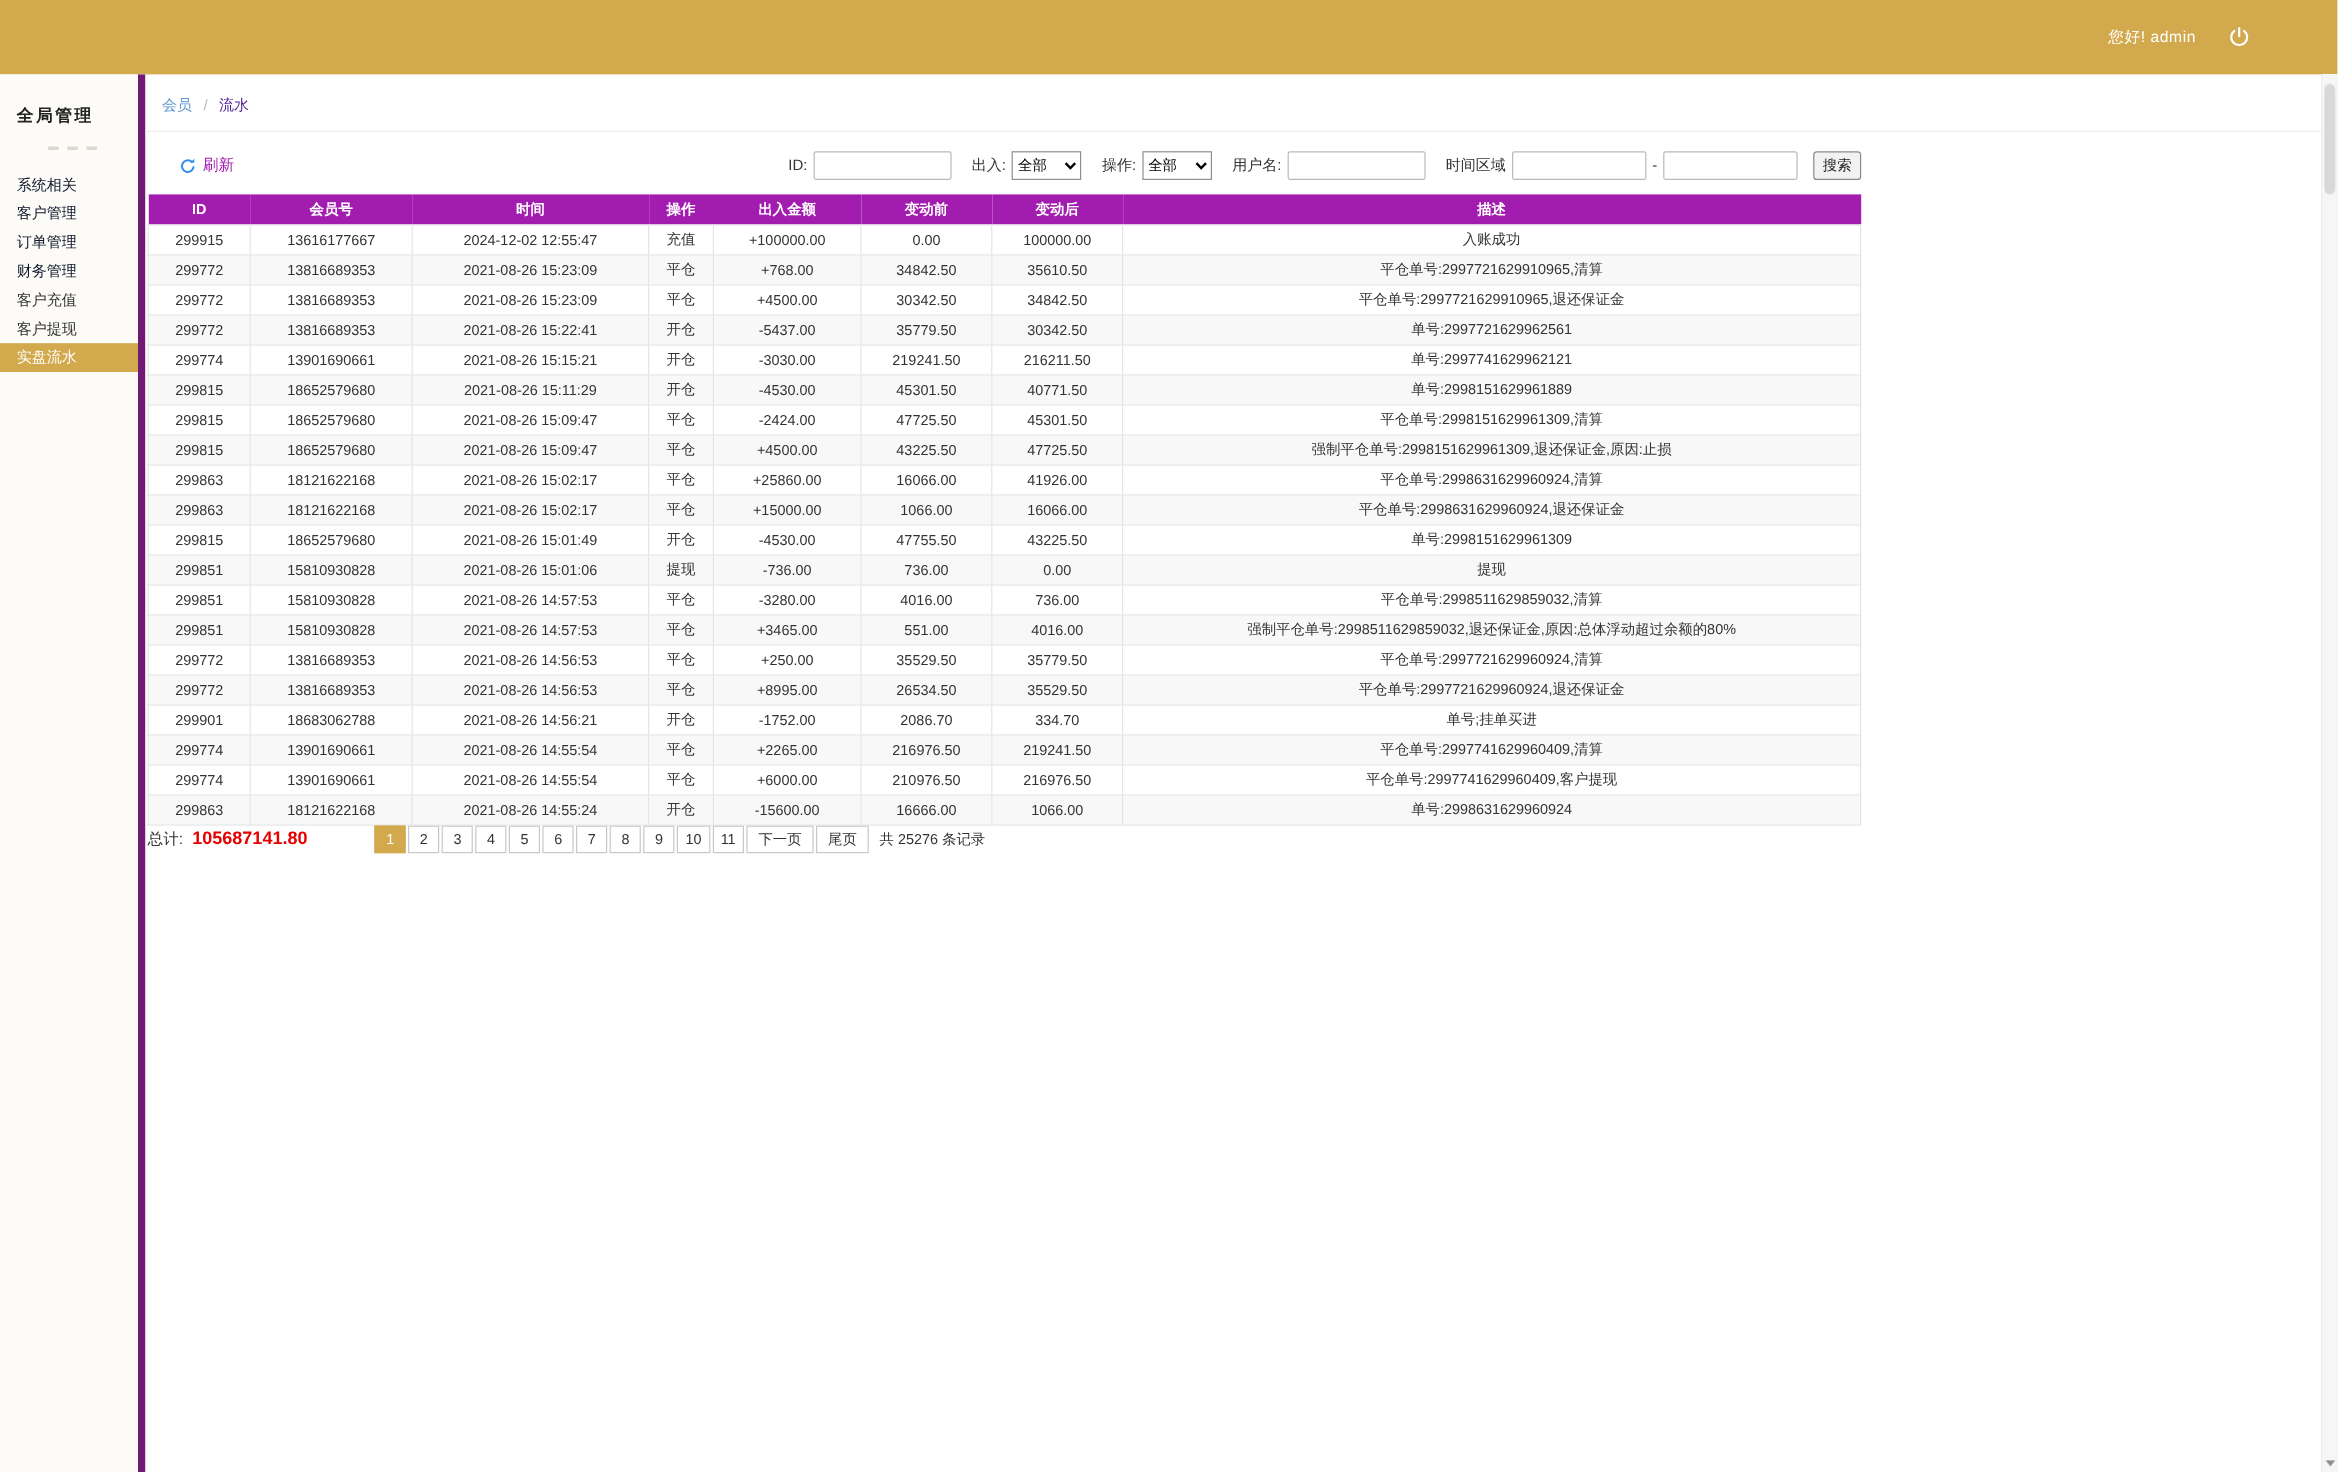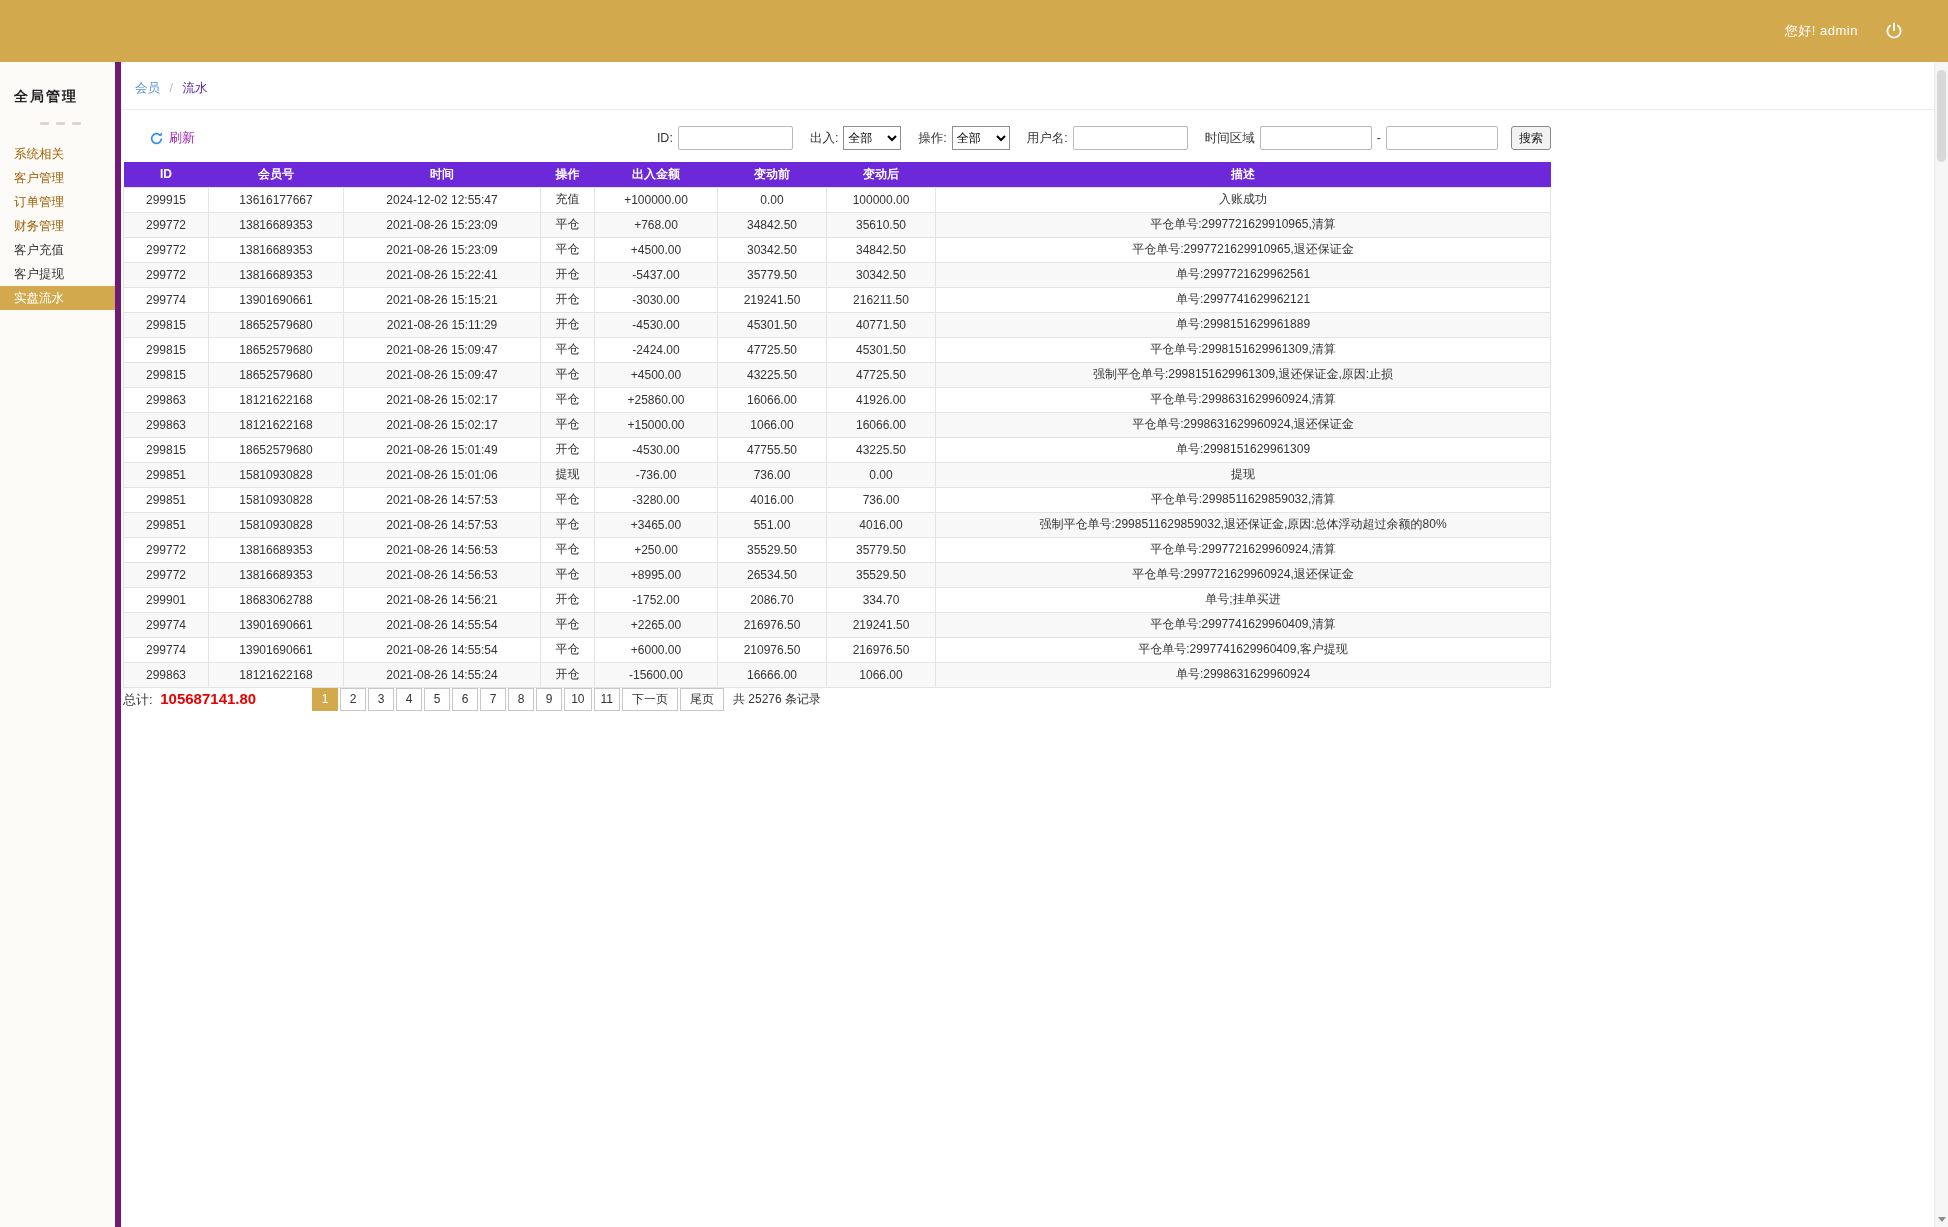--- a/index.html
+++ b/index.html
@@ -1,36 +1,36 @@
 <!DOCTYPE html>
 <html><head>
 <meta charset="utf-8">
 <style>
   * { margin:0; padding:0; box-sizing:border-box; }
   html,body { width:1948px; height:1227px; background:#fff; color:#333;
     font-family:"Liberation Sans","DejaVu Sans",sans-serif; overflow:hidden; }
 
   
   .topbar { height:62px; background:#d3a94e; display:flex; align-items:center;
-    justify-content:flex-end; padding-right:44px; gap:26px; }
+    justify-content:flex-end; padding-right:72px; gap:26px; }
   .greeting { color:#fff; font-size:13px; letter-spacing:.5px; }
   .power-btn { cursor:pointer; display:flex; align-items:center; }
 
   .layout { display:flex; width:100%; height:1165px; }
 
   
   .sidebar { width:121px; background:#fcfbf8; border-right:6px solid #701a75;
     padding-top:14px; flex:0 0 121px; }
   .sidebar-title { font-size:14px; font-weight:bold; color:#222;
     padding:12px 0 6px 14px; letter-spacing:2px; }
   .sidebar-dots { display:flex; gap:7px; align-items:center; padding-left:40px;
     height:22px; margin-bottom:8px; }
   .sidebar-dots i { width:9px; height:3px; background:#ddd8cf; border-radius:1px; display:block; }
   .nav-item { font-size:12.5px; color:#333; padding:5px 0 5px 14px; cursor:pointer; line-height:14px; }
-  .nav-item.gold { color:#a16207; }
+  .nav-item.gold { color:#0f172a; }
   .nav-item.active { background:#d3a94e; color:#fff; }
 
   
   .content { flex:1; padding-top:12px; position:relative; }
   .breadcrumb { font-size:12.5px; color:#999; padding:6px 14px 12px;
     border-bottom:1px solid #ededed; }
   .breadcrumb a { color:#5a96d2; text-decoration:none; cursor:pointer; }
   .breadcrumb .sep { margin:0 6px; color:#bbb; }
   .breadcrumb .cur { color:#4c1d95; }
 
@@ -46,21 +46,21 @@
     font-size:12px; font-family:inherit; background:#fff; }
   .w115 { width:115px; } .w112 { width:112px; }
   .filters select { height:24px; border:1px solid #8f8f8f; font-size:12px;
     background:#fff; width:58px; font-family:inherit; }
   .search-btn { height:24px; padding:0 7px; margin-left:8px; font-size:12px;
     border:1px solid #8a8a8a; background:#f2f2f2; border-radius:3px;
     cursor:pointer; font-family:inherit; color:#222; }
 
   
   table { width:1428px; border-collapse:collapse; font-size:12px; table-layout:fixed; }
-  thead th { background:#6d28d9; color:#fff; font-weight:bold; height:25px;
+  thead th { background:#a21caf; color:#fff; font-weight:bold; height:25px;
     border:none; text-align:center; }
   th:nth-child(1){width:85px;} th:nth-child(2){width:135px;} th:nth-child(3){width:197px;}
   th:nth-child(4){width:54px;} th:nth-child(5){width:123px;} th:nth-child(6){width:109px;}
   th:nth-child(7){width:109px;} th:nth-child(8){width:auto;}
   tbody td { height:25px; text-align:center; border:1px solid #e4e4e4; color:#333;
     overflow:hidden; white-space:nowrap; }
   tbody tr:nth-child(even) { background:#f8f8f8; }
 
   
   .footer { display:flex; align-items:center; 

